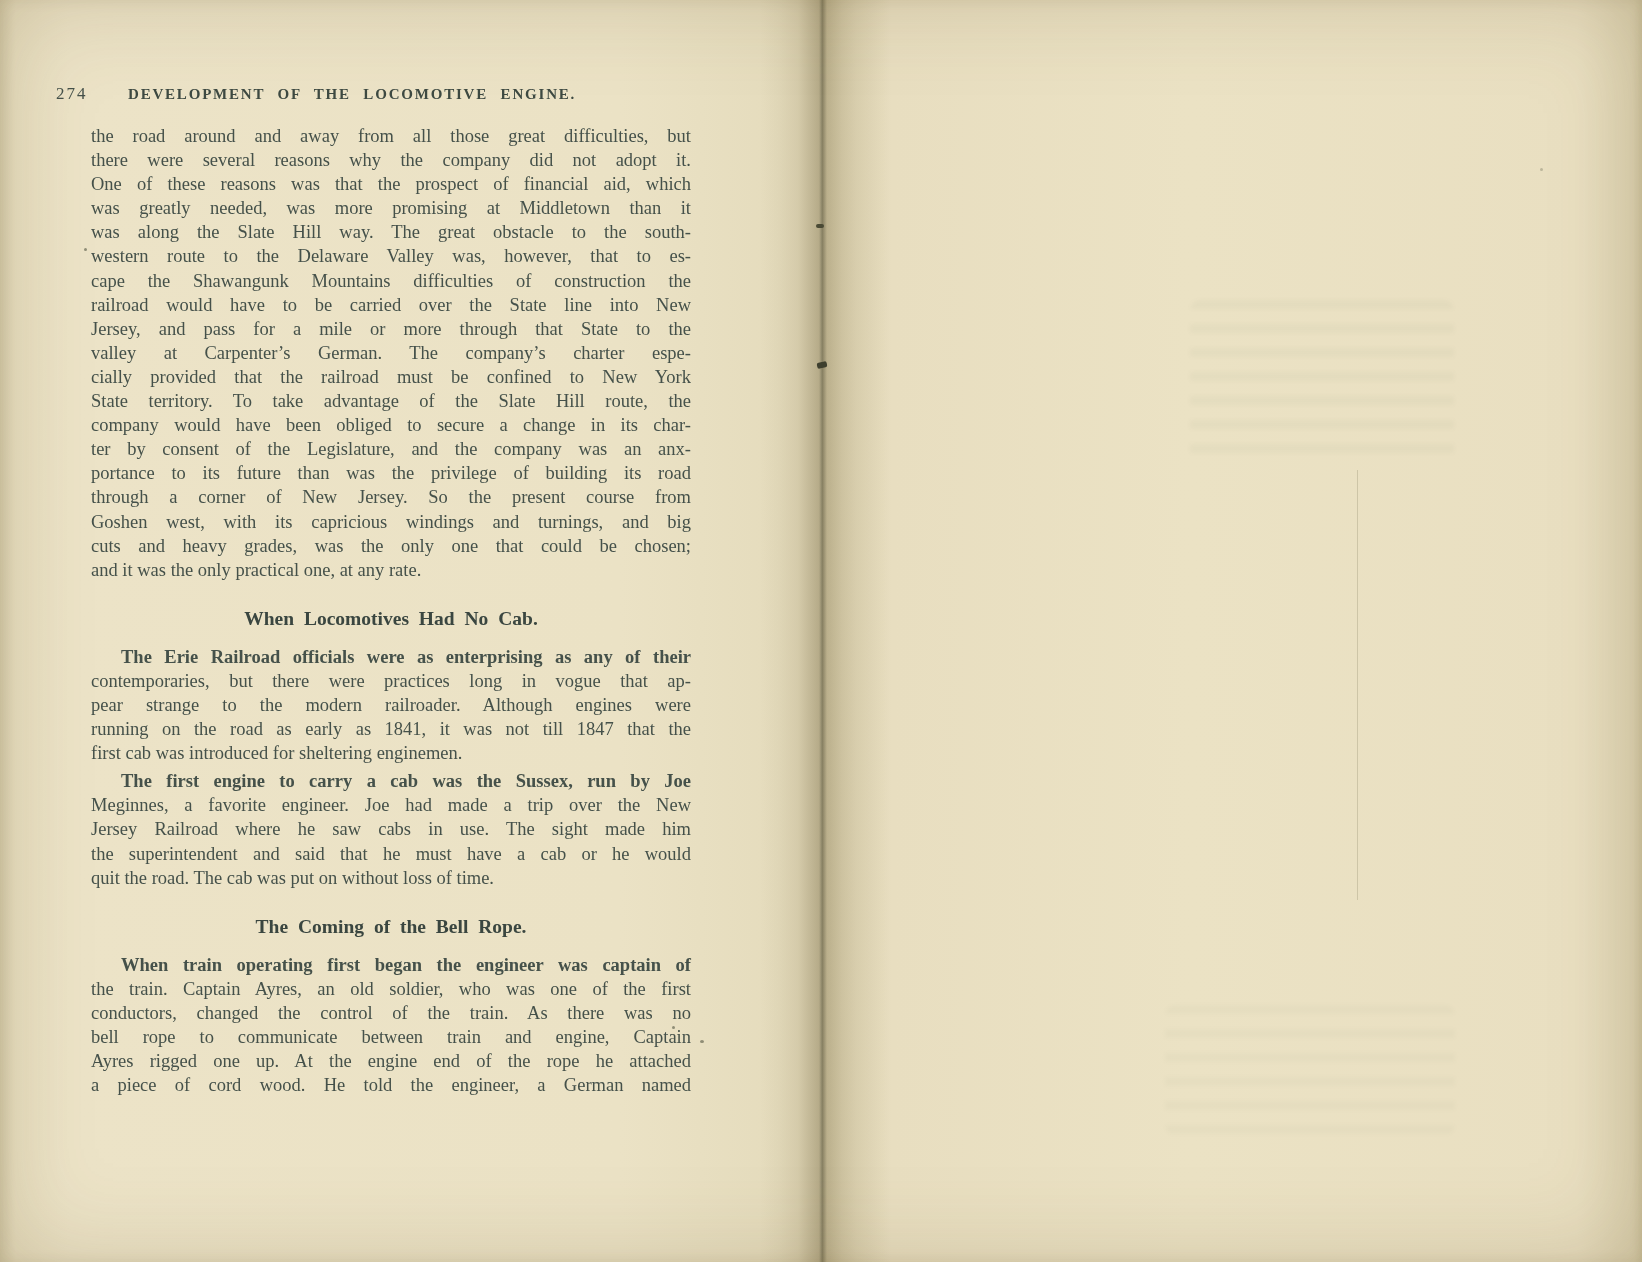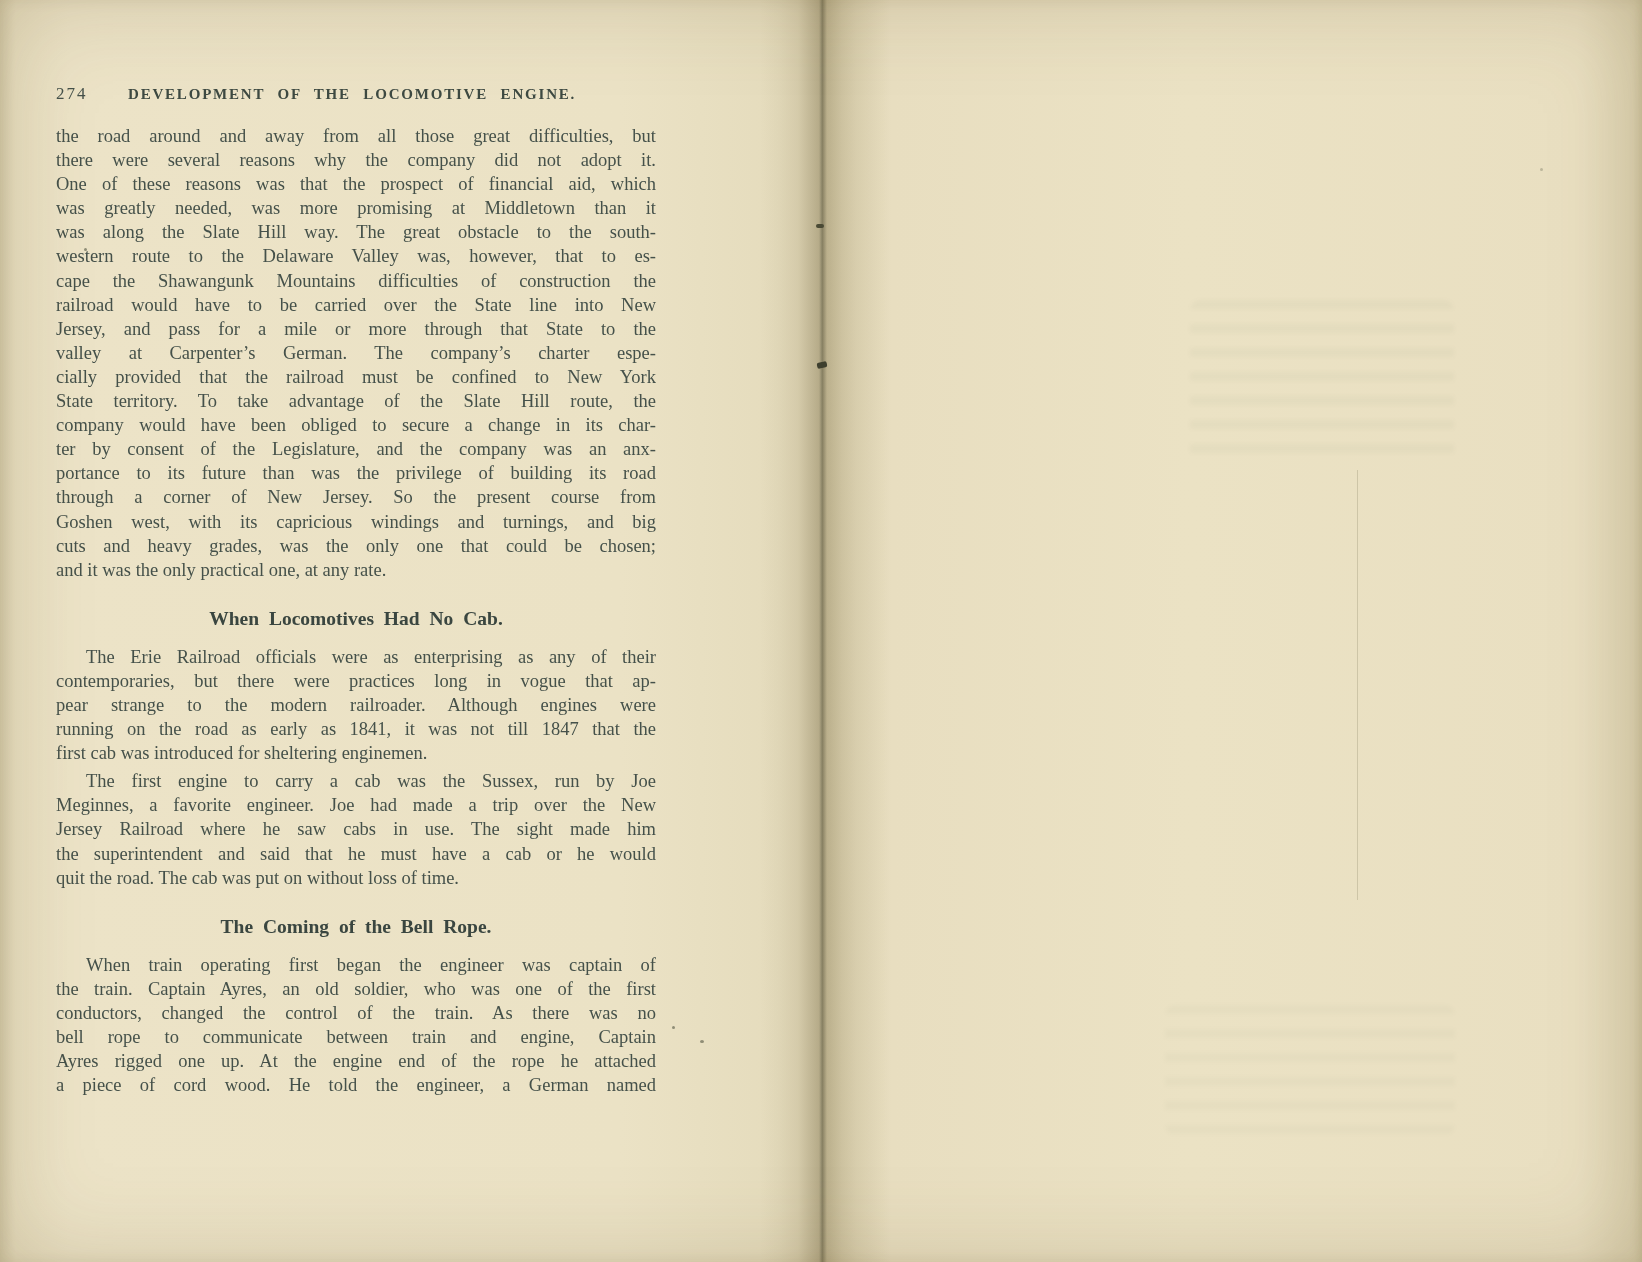--- a/index.html
+++ b/index.html
@@ -13,24 +13,24 @@
   .gutter{position:absolute;top:0;left:760px;width:130px;height:100%;pointer-events:none;
     background:linear-gradient(90deg,rgba(115,100,58,0) 0,rgba(110,95,55,.10) 38px,rgba(95,82,45,.30) 59px,rgba(58,54,30,.50) 62px,rgba(110,95,55,.22) 67px,rgba(118,103,60,.08) 96px,rgba(118,103,60,0) 130px);}
   .gutter::before{content:"";position:absolute;left:56px;top:224px;width:8px;height:4px;background:#4a4a35;border-radius:2px;}
   .gutter::after{content:"";position:absolute;left:57px;top:362px;width:10px;height:6px;background:#3e3f2e;border-radius:2px;transform:rotate(-12deg);}
   .vignette{position:absolute;inset:0;pointer-events:none;
     box-shadow:inset 0 0 95px rgba(110,88,44,.22), inset 0 0 14px rgba(110,88,44,.12);}
   .pagehead{position:absolute;top:84px;display:flex;align-items:baseline;color:#3f4b43;}
   .ph-left{left:56px;width:600px;}
   .pagenum{width:72px;font-size:17px;letter-spacing:2px;color:#44504a;}
   .runtitle{flex:1;text-align:left;font-size:15px;font-weight:700;letter-spacing:1.8px;word-spacing:7px;color:#3e4a42;}
-  .pagebody{position:absolute;top:124px;color:#45514a;font-size:18.5px;}
+  .pagebody{position:absolute;top:124px;color:#45514a;font-size:18.5px;margin-left:35px;}
   .pb-left{left:56px;width:600px;}
   .line{line-height:24.1px;text-align:justify;text-align-last:justify;}
-  .line.indent{text-indent:30px;}
+  .line.indent{text-indent:30px;font-weight:bold;}
   .line.last{text-align-last:left;}
   .para{margin:0 0 4px;}
   .heading{text-align:center;font-weight:700;font-size:19.5px;line-height:25px;color:#3a4640;margin:24px 0 14px;word-spacing:5px;}
   .crease{position:absolute;left:1357px;top:470px;width:1px;height:430px;background:rgba(105,98,70,.22);pointer-events:none;}
   .bleed{position:absolute;pointer-events:none;filter:blur(2px);opacity:.35;border-radius:10px;
     background:repeating-linear-gradient(180deg,rgba(108,118,92,.14) 0 9px,rgba(108,118,92,0) 9px 24px);}
   .bleed-1{left:1190px;top:300px;width:264px;height:168px;}
   .bleed-2{left:1165px;top:1005px;width:290px;height:130px;opacity:.28;}
   .speck{position:absolute;background:rgba(70,72,55,.55);border-radius:50%;pointer-events:none;}
   .sp1{left:84px;top:248px;width:3px;height:3px;}

